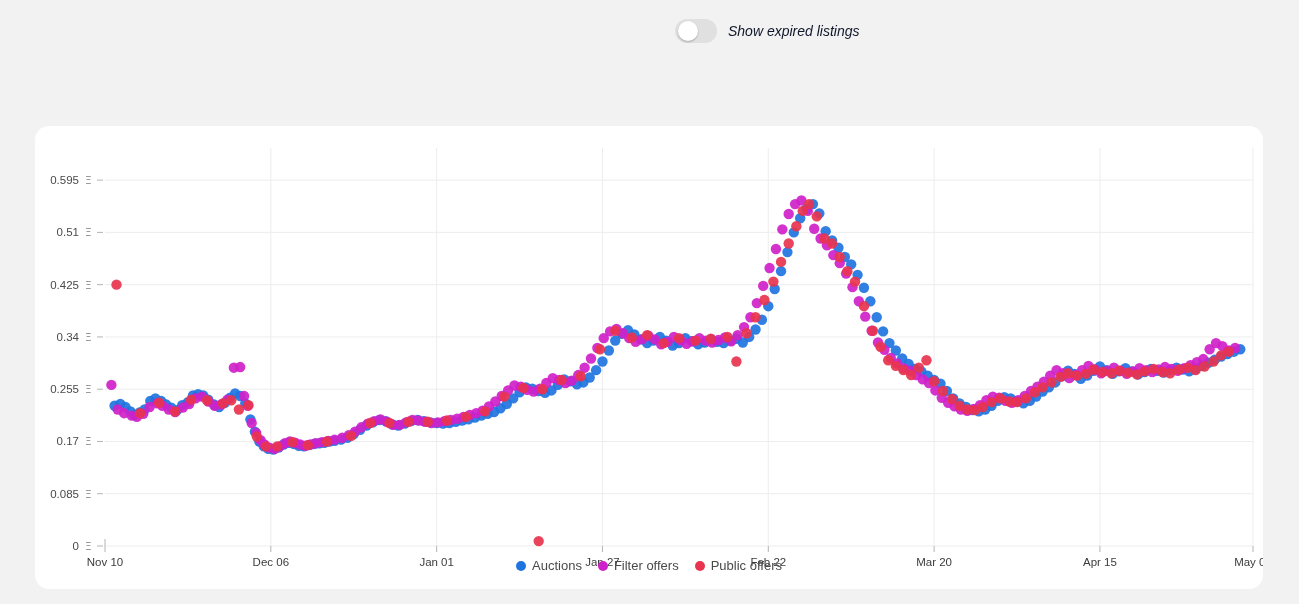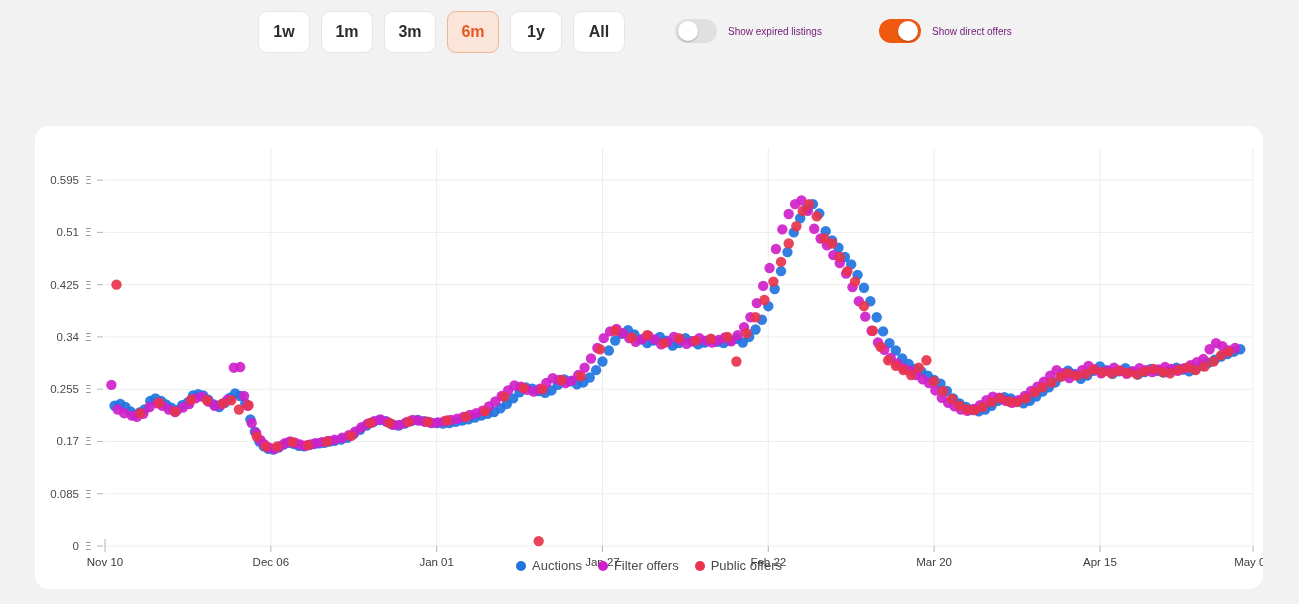--- a/index.html
+++ b/index.html
@@ -40,21 +40,21 @@
   .switch{
     width:42px;height:24px;border-radius:13px;background:#e0e0e0;
     position:relative;cursor:pointer;flex:none;
   }
   .switch.on{background:#ef5a10;}
   .switch .knob{
     position:absolute;top:2px;left:3px;width:20px;height:20px;border-radius:50%;
     background:#fff;box-shadow:0 1px 2px rgba(0,0,0,.25);
   }
   .switch.on .knob{left:19px;}
-  .toggle-label{font-size:10px;color:#701a75;white-space:nowrap;}
+  .toggle-label{font-size:14px;color:#0f172a;white-space:nowrap;font-style:italic;}
 
   
   .filterbar{position:absolute;left:0;top:64px;width:1299px;height:62px;}
   .pill{
     background:#ffffff;border-radius:10px;
     display:flex;align-items:center;height:38px;
     box-shadow:0 1px 2px rgba(0,0,0,.06);
   }
   .rarity-pill{position:absolute;left:100px;top:78px;width:183px;justify-content:space-evenly;}
   .curr-pill{position:absolute;left:300px;top:78px;width:201px;justify-content:space-evenly;}
@@ -106,54 +106,28 @@
   .legend-item{display:flex;align-items:center;gap:6px;cursor:pointer;}
   .legend-dot{width:10px;height:10px;border-radius:50%;flex:none;}
   .legend-text{font-size:13px;color:#4a4a4a;}
 </style>
 </head>
 <body>
 
 <div class="page">
 
   <div class="toolbar">
-    <div class="range-group" id="range-group">
-        <div class="range-btn">
-          <span>1w</span>
-        </div>
-        <div class="range-btn">
-          <span>1m</span>
-        </div>
-        <div class="range-btn">
-          <span>3m</span>
-        </div>
-        <div class="range-btn active">
-          <span>6m</span>
-        </div>
-        <div class="range-btn">
-          <span>1y</span>
-        </div>
-        <div class="range-btn">
-          <span>All</span>
-        </div>
-      </div>
 
     <div class="toggle-wrap t1">
       <div class="switch">
         <div class="knob"></div>
       </div>
       <span class="toggle-label">Show expired listings</span>
     </div>
 
-    <div class="toggle-wrap t2">
-      <div class="switch on">
-        <div class="knob"></div>
-      </div>
-      <span class="toggle-label">Show direct offers</span>
-    </div>
   </div>
 
   <div class="filterbar">
 
     <div class="pill rarity-pill">
       <div class="card-ico ci-gold">
           <div class="inner"></div>
         </div>
       <div class="sep"></div>
       <div class="card-ico ci-red">

